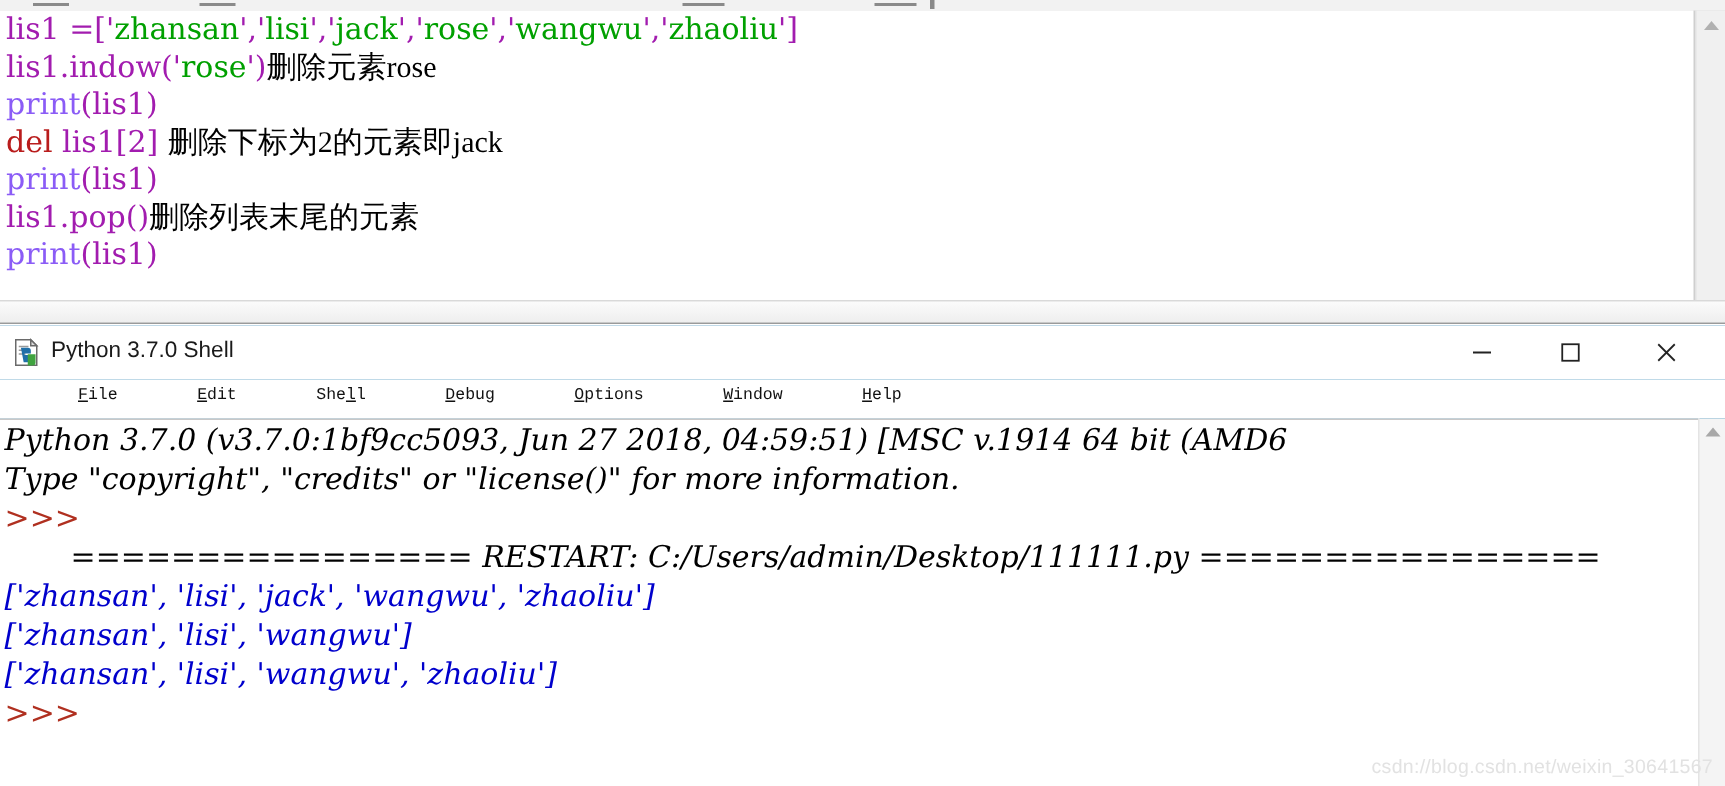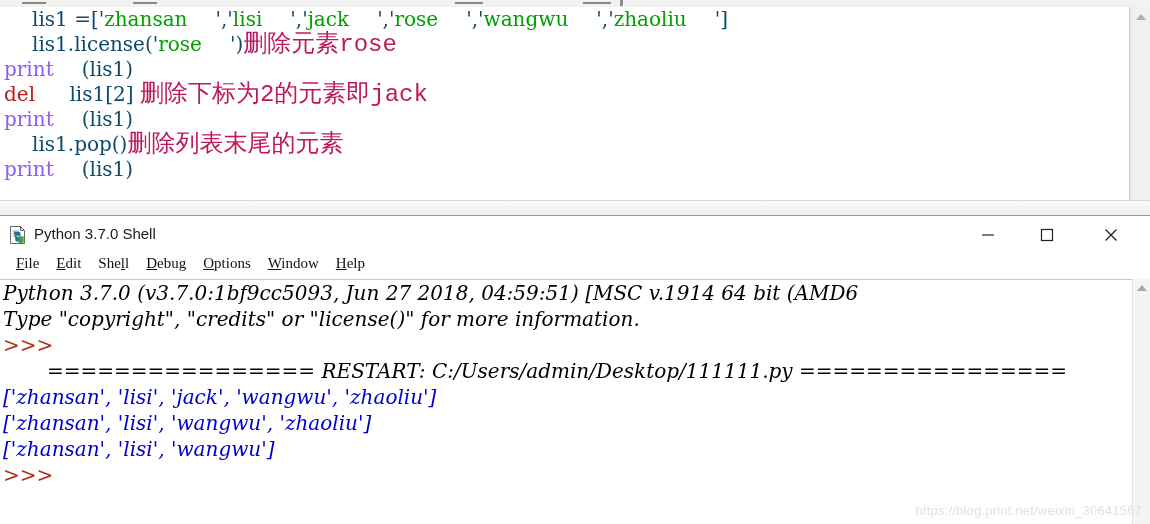--- a/index.html
+++ b/index.html
@@ -50,28 +50,28 @@
     box-sizing: border-box;
   }
   .code-line {
     font-family: "DejaVu Serif", "Liberation Serif", serif;
     font-size: 20px;
     line-height: 25px;
     white-space: pre;
     padding-left: 4px;
     height: 25px;
   }
-  .tok-plain   { color: #0c4a6e; margin-left: 28px; }
+  .tok-plain   { color: #a21caf; }
   .tok-string  { color: #00a000; }
   .tok-builtin { color: #8b5cf6; }
   .tok-keyword { color: #b91c1c; }
   .tok-comment-cn {
-    color: #be185d;
-    font-family: Liberation Mono, monospace;
-    font-size: 24px;
+    color: #000000;
+    font-family: Liberation Serif, serif;
+    font-size: 20px;
   }
 
   
   #editor-vscroll {
     position: absolute;
     right: 0; top: 7px;
     width: 19px; height: 193px;
     background: #f0f0f0;
     border-left: 1px solid #e2e2e2;
   }
@@ -132,25 +132,26 @@
   #btn-close { right: 16px; }
 
   #shell-menubar {
     position: relative;
     height: 26px;
     background: #ffffff;
     padding-left: 8px;
   }
   .menu-item {
     display: inline-block;
-    font-size: 15px;
+    font-size: 11px;
     color: #111111;
     padding: 2px 9px 2px 8px;
-    font-family: Liberation Serif, serif;
+    font-family: Liberation Mono, monospace;
     cursor: default;
+    margin-left: 36px;
   }
   .menu-item .mn { text-decoration: underline; }
 
   #shell-output {
     position: absolute;
     left: 0; top: 62px;
     width: 1133px;
     height: 317px;
     background: #ffffff;
     border-top: 1px solid #c8c8c8;
@@ -207,21 +208,21 @@
     <div class="tick" style="left:22px;  width:24px;"></div>
     <div class="tick" style="left:133px; width:24px;"></div>
     <div class="tick" style="left:455px; width:28px;"></div>
     <div class="tick" style="left:583px; width:28px;"></div>
     <div class="tick" style="left:620px; width:3px; height:6px; top:0;"></div>
   </div>
 
   <div id="editor-textarea">
 
   <div class="code-line"><span class="tok-plain">lis1 =['</span><span class="tok-string">zhansan</span><span class="tok-plain">','</span><span class="tok-string">lisi</span><span class="tok-plain">','</span><span class="tok-string">jack</span><span class="tok-plain">','</span><span class="tok-string">rose</span><span class="tok-plain">','</span><span class="tok-string">wangwu</span><span class="tok-plain">','</span><span class="tok-string">zhaoliu</span><span class="tok-plain">']</span></div>
-      <div class="code-line"><span class="tok-plain">lis1.license('</span><span class="tok-string">rose</span><span class="tok-plain">')</span><span class="tok-comment-cn">删除元素rose</span></div>
+      <div class="code-line"><span class="tok-plain">lis1.indow('</span><span class="tok-string">rose</span><span class="tok-plain">')</span><span class="tok-comment-cn">删除元素rose</span></div>
       <div class="code-line"><span class="tok-builtin">print</span><span class="tok-plain">(lis1)</span></div>
       <div class="code-line"><span class="tok-keyword">del</span><span class="tok-plain"> lis1[2] </span><span class="tok-comment-cn">删除下标为2的元素即jack</span></div>
       <div class="code-line"><span class="tok-builtin">print</span><span class="tok-plain">(lis1)</span></div>
       <div class="code-line"><span class="tok-plain">lis1.pop()</span><span class="tok-comment-cn">删除列表末尾的元素</span></div>
       <div class="code-line"><span class="tok-builtin">print</span><span class="tok-plain">(lis1)</span></div>
     </div>
 
   <div id="editor-vscroll">
     <div class="arrow-up"></div>
   </div>
@@ -267,23 +268,23 @@
     
   <span class="menu-item"><span></span><span class="mn">F</span><span>ile</span></span><span class="menu-item"><span></span><span class="mn">E</span><span>dit</span></span><span class="menu-item"><span>She</span><span class="mn">l</span><span>l</span></span><span class="menu-item"><span></span><span class="mn">D</span><span>ebug</span></span><span class="menu-item"><span></span><span class="mn">O</span><span>ptions</span></span><span class="menu-item"><span></span><span class="mn">W</span><span>indow</span></span><span class="menu-item"><span></span><span class="mn">H</span><span>elp</span></span></div>
 
   <div id="shell-output">
 
   <div class="shell-line ">Python 3.7.0 (v3.7.0:1bf9cc5093, Jun 27 2018, 04:59:51) [MSC v.1914 64 bit (AMD6</div>
       <div class="shell-line ">Type "copyright", "credits" or "license()" for more information.</div>
       <div class="shell-line sh-prompt">&gt;&gt;&gt;</div>
       <div class="shell-line sh-restart">================ RESTART: C:/Users/admin/Desktop/111111.py ================</div>
       <div class="shell-line sh-out">['zhansan', 'lisi', 'jack', 'wangwu', 'zhaoliu']</div>
+      <div class="shell-line sh-out">['zhansan', 'lisi', 'wangwu']</div>
       <div class="shell-line sh-out">['zhansan', 'lisi', 'wangwu', 'zhaoliu']</div>
-      <div class="shell-line sh-out">['zhansan', 'lisi', 'wangwu']</div>
       <div class="shell-line sh-prompt">&gt;&gt;&gt;</div>
     </div>
 
   <div id="shell-vscroll">
     <div class="arrow-up"></div>
   </div>
 </div>
 
-<div id="watermark">https://blog.print.net/weixin_30641567</div>
+<div id="watermark">csdn://blog.csdn.net/weixin_30641567</div>
 
 </body></html>

